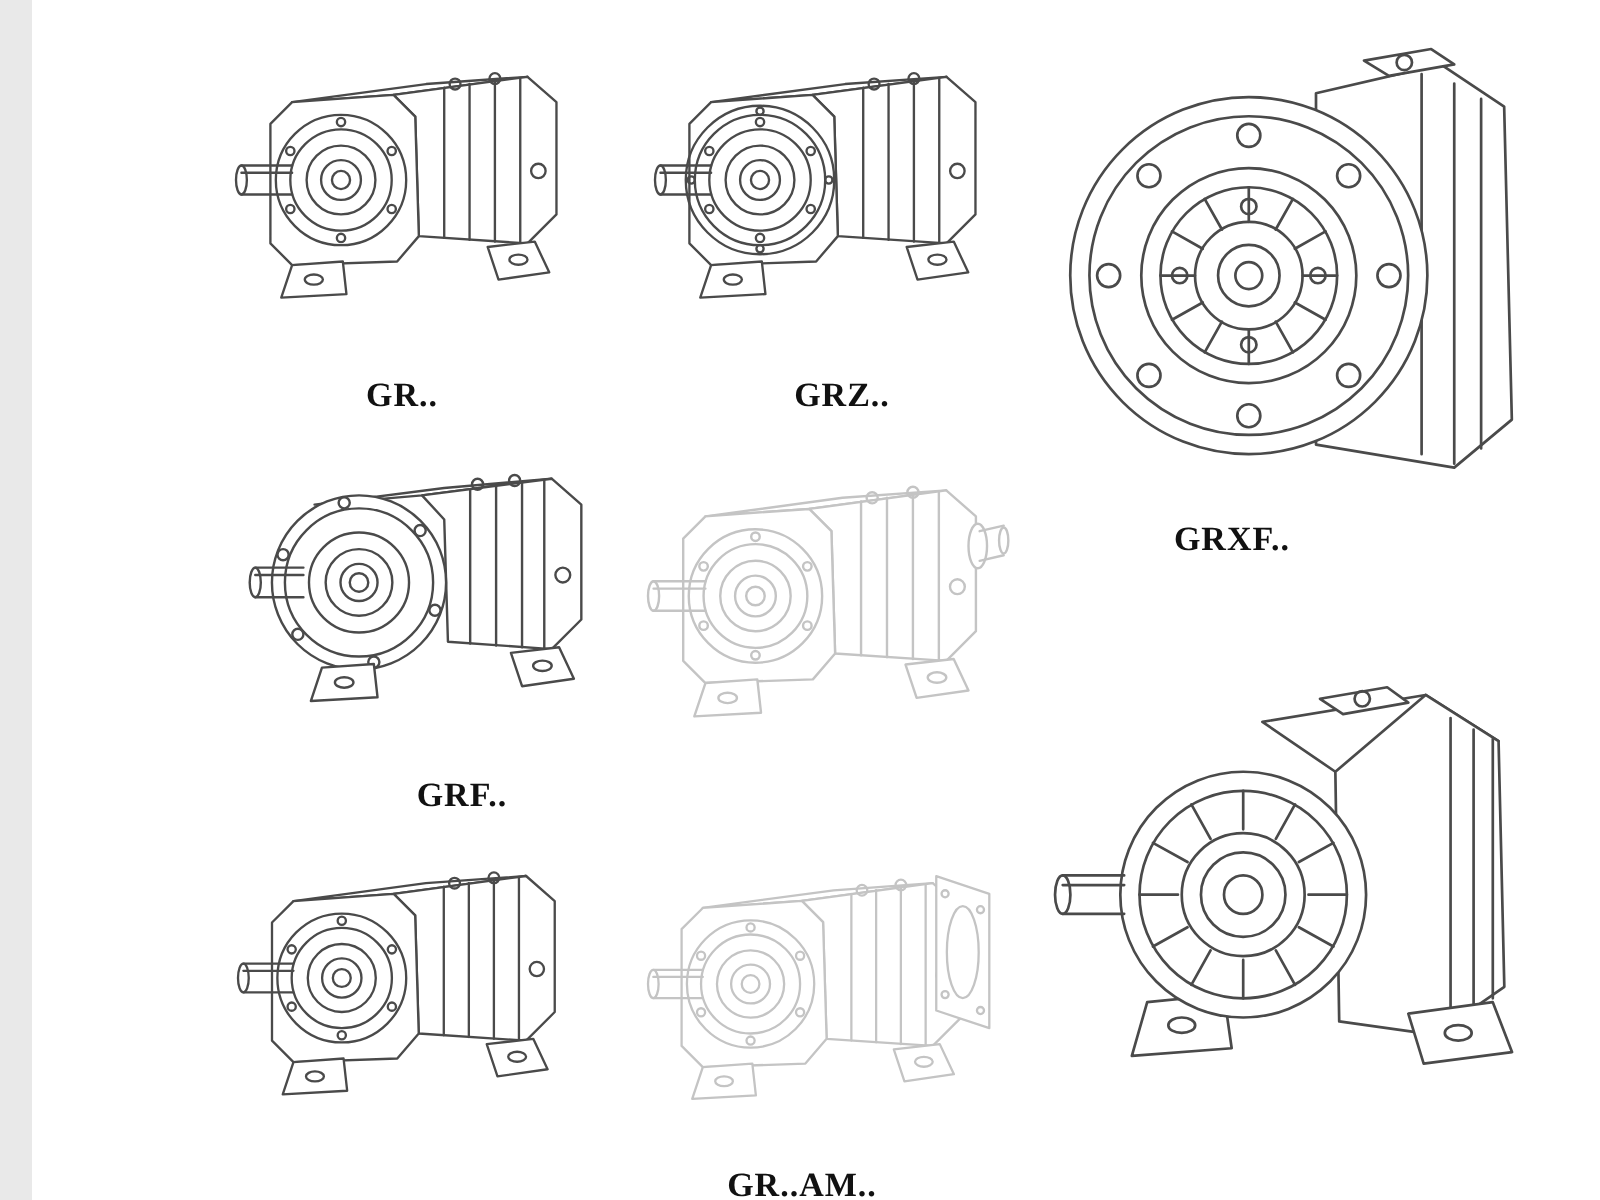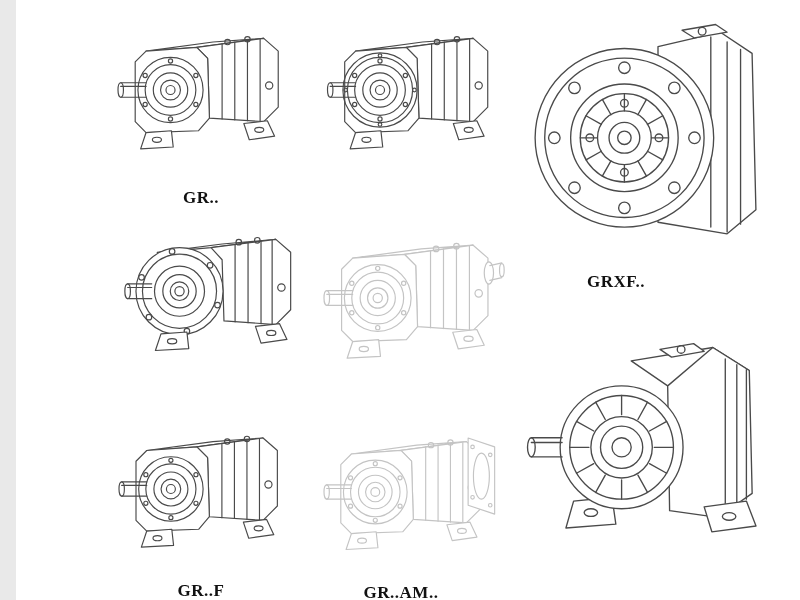--- a/index.html
+++ b/index.html
@@ -111,20 +111,21 @@
   <svg class="drawing" style="left:300px;top:4px" width="195" height="172" viewBox="0 0 200 190">
     <use href="#gb-foot" width="200" height="190"></use>
     <g fill="none" stroke="currentColor" stroke-width="1.3">
       <circle cx="63" cy="95" r="41"></circle>
       <circle cx="101" cy="95" r="2"></circle>
         <circle cx="63" cy="133" r="2"></circle>
       <circle cx="25" cy="95" r="2"></circle>
         <circle cx="63" cy="57" r="2"></circle>
     </g>
   </svg>
+  <div class="caption" style="left:330px;top:188px;width:150px">GRZ..</div>
 
   <svg class="drawing" style="left:498px;top:2px" width="288" height="262" viewBox="0 0 300 270">
     <g fill="none" stroke="currentColor" stroke-width="1.4" stroke-linejoin="round" stroke-linecap="round">
 
       <polygon points="150,45 215,30 248,52 252,215 222,240 150,228" fill="#fff"></polygon>
       <path d="M205,35 L205,233 M222,40 L222,238 M236,48 L236,230"></path>
       <polygon points="175,28 210,22 222,30 188,36" fill="#fff"></polygon>
       <circle cx="196" cy="29" r="4"></circle>
 
       <circle cx="115" cy="140" r="93" fill="#fff"></circle>
@@ -145,39 +146,39 @@
                M138,100 L129,116 M155,117 L139,126"></path>
       <circle cx="151" cy="140" r="4"></circle>
         <circle cx="115" cy="176" r="4"></circle>
       <circle cx="79" cy="140" r="4"></circle>
         <circle cx="115" cy="104" r="4"></circle>
       <circle cx="115" cy="140" r="28"></circle>
       <circle cx="115" cy="140" r="16"></circle>
       <circle cx="115" cy="140" r="7"></circle>
     </g>
   </svg>
-  <div class="caption" style="left:520px;top:272px;width:160px">GRXF..</div>
+  <div class="caption" style="left:520px;top:260px;width:160px">GRXF..</div>
 
   <svg class="drawing" style="left:95px;top:206px" width="200" height="176" viewBox="0 0 200 190">
     <use href="#gb-flange" width="200" height="190"></use>
   </svg>
+  <div class="caption" style="left:140px;top:388px;width:150px">GRF..</div>
 
   <svg class="drawing light" style="left:292px;top:210px" width="208" height="176" viewBox="0 0 200 190">
     <use href="#gb-foot" width="200" height="190"></use>
     <g fill="none" stroke="currentColor" stroke-width="1.3" stroke-linecap="round">
       <ellipse cx="183" cy="68" rx="5" ry="12" fill="#fff"></ellipse>
       <path d="M184,60 L197,57 M184,76 L197,73"></path>
       <ellipse cx="197" cy="65" rx="2.5" ry="7"></ellipse>
     </g>
   </svg>
 
   <svg class="drawing" style="left:88px;top:404px" width="200" height="170" viewBox="0 0 200 190">
     <use href="#gb-foot" width="200" height="190"></use>
   </svg>
-  <div class="caption" style="left:110px;top:581px;width:150px">GR..F</div>
 
   <svg class="drawing light" style="left:288px;top:408px" width="208" height="168" viewBox="0 0 200 190">
     <use href="#gb-foot" width="200" height="190"></use>
     <g fill="none" stroke="currentColor" stroke-width="1.3" stroke-linejoin="round">
       <polygon points="168,34 198,44 198,120 168,110" fill="#fff"></polygon>
       <ellipse cx="183" cy="77" rx="9" ry="26"></ellipse>
       <circle cx="173" cy="44" r="2"></circle>
         <circle cx="193" cy="53" r="2"></circle>
       <circle cx="193" cy="110" r="2"></circle>
         <circle cx="173" cy="101" r="2"></circle>

